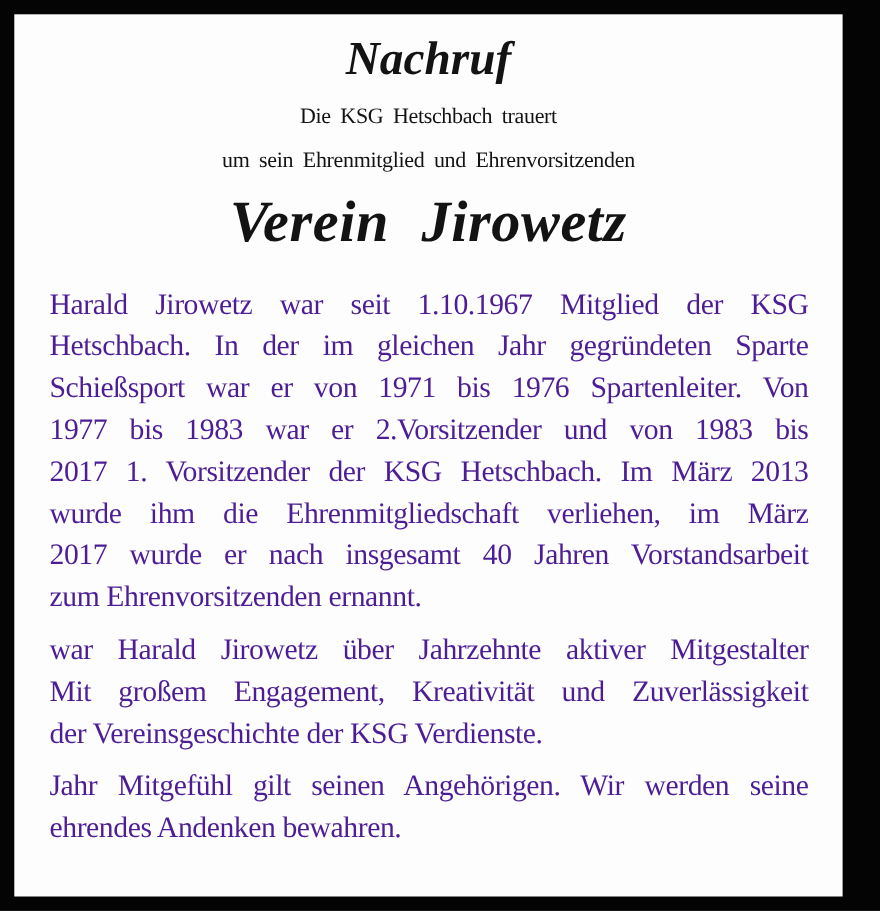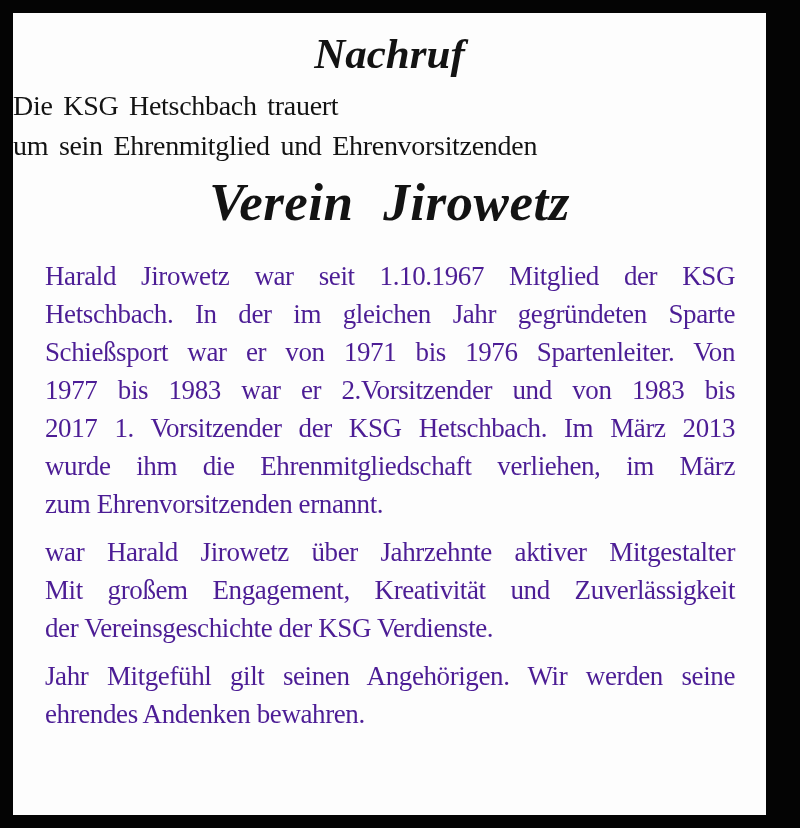--- a/index.html
+++ b/index.html
@@ -28,21 +28,22 @@
   .title {
     margin-top: 15px;
     text-align: center;
     font-style: italic;
     font-weight: 700;
     font-size: 43px;
     line-height: 52px;
   }
   .subtitles { margin-top: 6px; }
   .subtitle {
-    font-size: 28px;
+    text-align: center;
+    font-size: 20px;
     line-height: 40px;
     letter-spacing: -0.3px;
     word-spacing: 4px;
   }
   .name {
     margin-top: 6px;
     text-align: center;
     font-style: italic;
     font-weight: 700;
     font-size: 53px;
@@ -83,20 +84,21 @@
 
     <div class="bodytext">
 
       <p class="para">
         <span class="jline">Harald Jirowetz war seit 1.10.1967 Mitglied der KSG</span>
         <span class="jline">Hetschbach. In der im gleichen Jahr gegründeten Sparte</span>
         <span class="jline">Schießsport war er von 1971 bis 1976 Spartenleiter. Von</span>
         <span class="jline">1977 bis 1983 war er 2.Vorsitzender und von 1983 bis</span>
         <span class="jline">2017 1. Vorsitzender der KSG Hetschbach. Im März 2013</span>
         <span class="jline">wurde ihm die Ehrenmitgliedschaft verliehen, im März</span>
+        <span class="jline">2017 wurde er nach insgesamt 40 Jahren Vorstandsarbeit</span>
         <span class="jline last">zum Ehrenvorsitzenden ernannt.</span>
       </p>
 
       <p class="para">
         <span class="jline">war Harald Jirowetz über Jahrzehnte aktiver Mitgestalter</span>
         <span class="jline">Mit großem Engagement, Kreativität und Zuverlässigkeit</span>
         <span class="jline last">der Vereinsgeschichte der KSG Verdienste.</span>
       </p>
 
       <p class="para">

